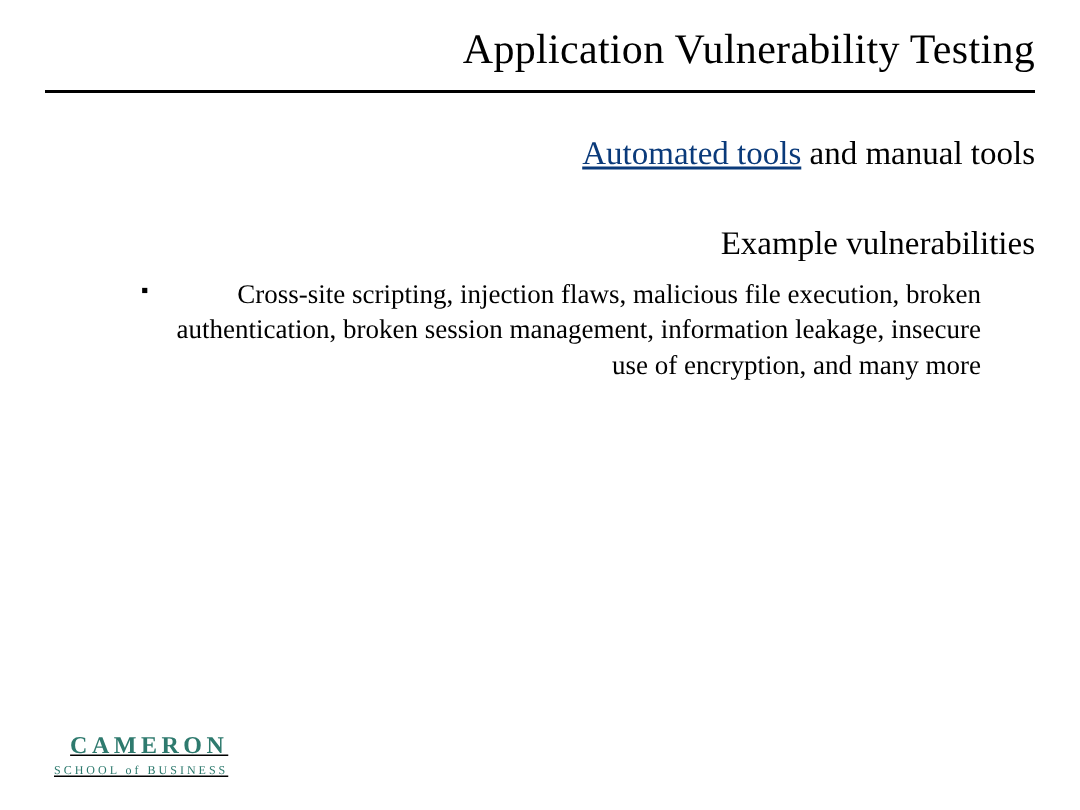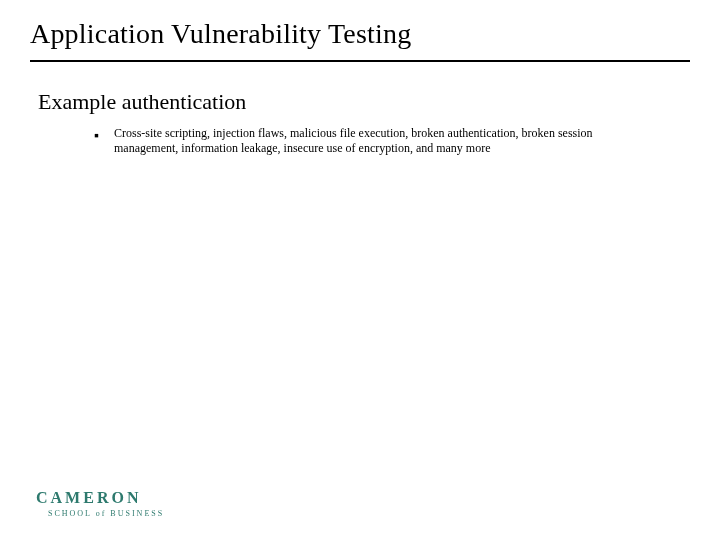--- a/index.html
+++ b/index.html
@@ -1,40 +1,43 @@
 <!DOCTYPE html>
 <html><head>
 <meta charset="utf-8">
 <style>
-  * { margin: 0; padding: 0; box-sizing: border-box; }
+  * { margin: 0; padding: 0; box-sizing: border-box; text-align: right; }
   html, body { width: 720px; height: 540px; background: #ffffff; font-family: "Times New Roman", Times, serif; color: #000; }
   .slide { position: relative; width: 720px; height: 540px; padding: 18px 30px 0 30px; }
   .title { font-size: 28px; font-weight: 400; letter-spacing: 0.2px; }
   .rule { border: none; border-top: 2px solid #000; margin-top: 10px; width: 660px; }
   .body { margin-top: 26px; padding-left: 8px; }
   .para { font-size: 22px; line-height: 1.25; margin-bottom: 32px; }
   .linklike { color: #0a3a7a; text-decoration: underline; }
   .sub-list { list-style: none; margin: 10px 0 0 56px; max-width: 560px; }
-  .sub-list li { position: relative; font-size: 12px; line-height: 1.3; padding-left: 20px; }
+  .sub-list li { position: relative; font-size: 18px; line-height: 1.3; padding-left: 20px; }
   .sub-list li::before { content: "\25AA"; position: absolute; left: 0; top: 1px; font-size: 14px; color: #000; }
-  .logo { position: absolute; left: 36px; bottom: 22px; }
+  .logo { position: absolute; left: 24px; bottom: 22px; text-decoration: underline; }
   .logo-name { font-family: Georgia, "Times New Roman", serif; letter-spacing: 3px; font-size: 16px; color: #2e7a6e; font-weight: 600; }
   .logo-sub { font-family: Georgia, "Times New Roman", serif; letter-spacing: 2px; font-size: 8px; color: #2e7a6e; margin-top: 2px; margin-left: 12px; }
 </style>
 </head>
 <body>
 
 <div class="slide">
   <h1 class="title">Application Vulnerability Testing</h1>
   <hr class="rule">
 
   <div class="body">
 
+    <p class="para">
+      <span class="linklike">Automated tools</span><span> and manual tools</span>
+    </p>
 
-    <p class="para" style="margin-bottom:8px;">Example authentication</p>
+    <p class="para" style="margin-bottom:8px;">Example vulnerabilities</p>
     <ul class="sub-list">
       <li>Cross-site scripting, injection flaws, malicious file execution, broken authentication, broken session management, information leakage, insecure use of encryption, and many more</li>
     </ul>
   </div>
 
   <div class="logo">
     <div class="logo-name">CAMERON</div>
     <div class="logo-sub">SCHOOL of BUSINESS</div>
   </div>
 </div>

